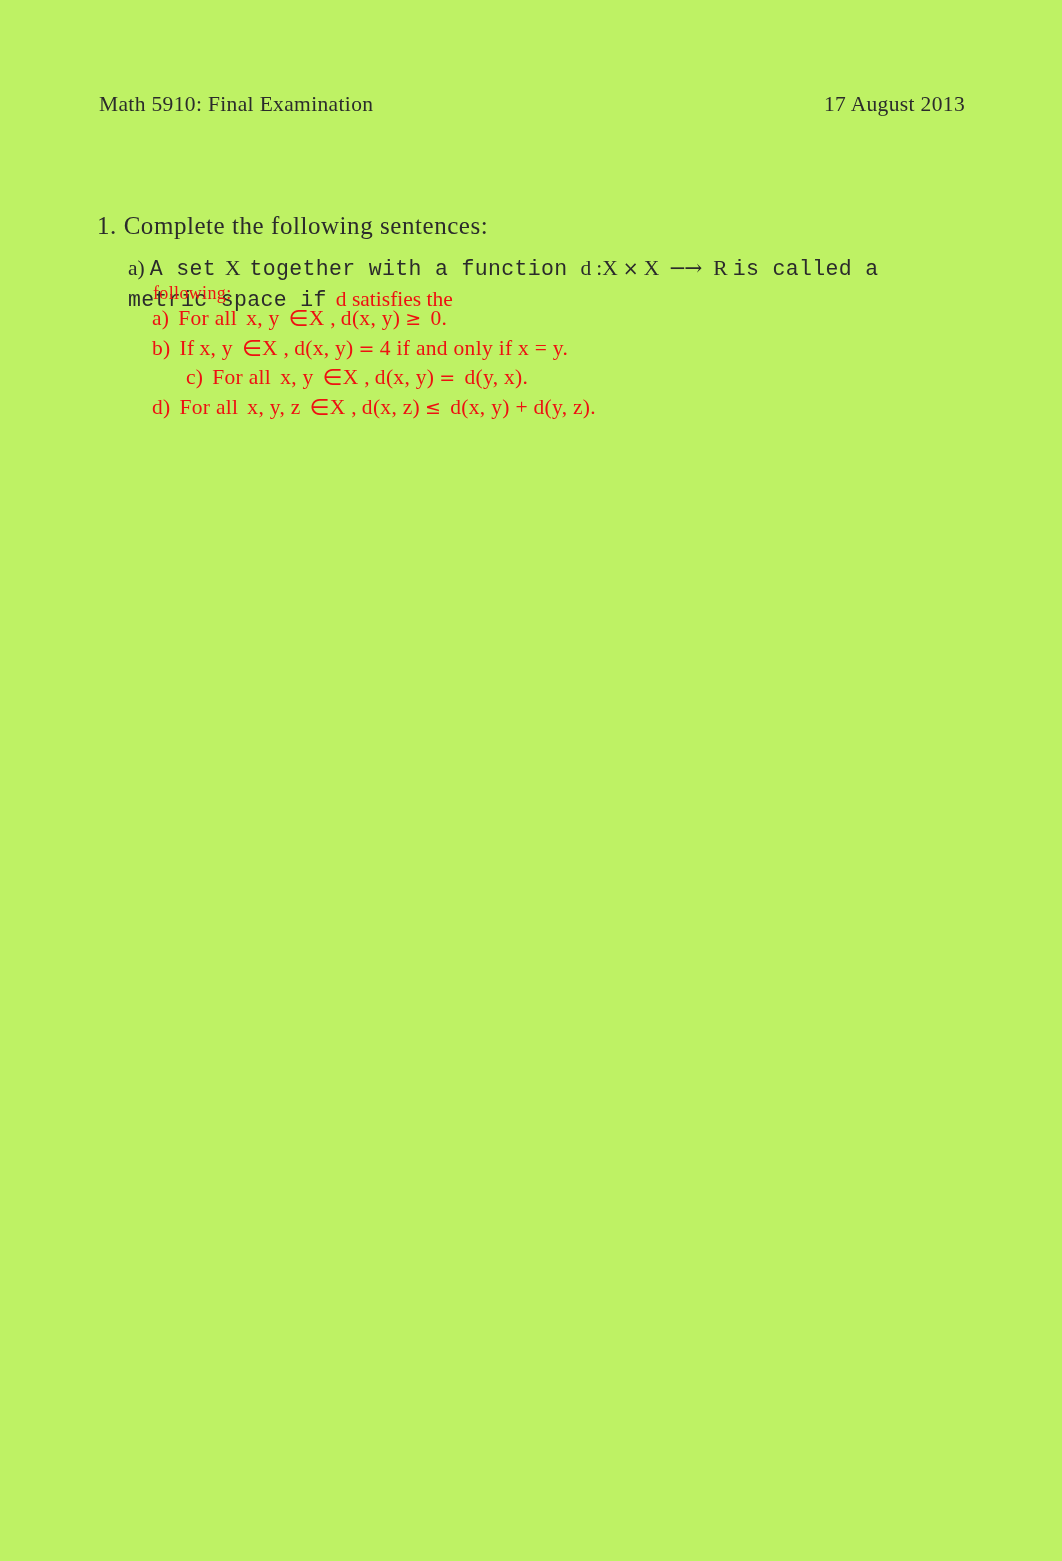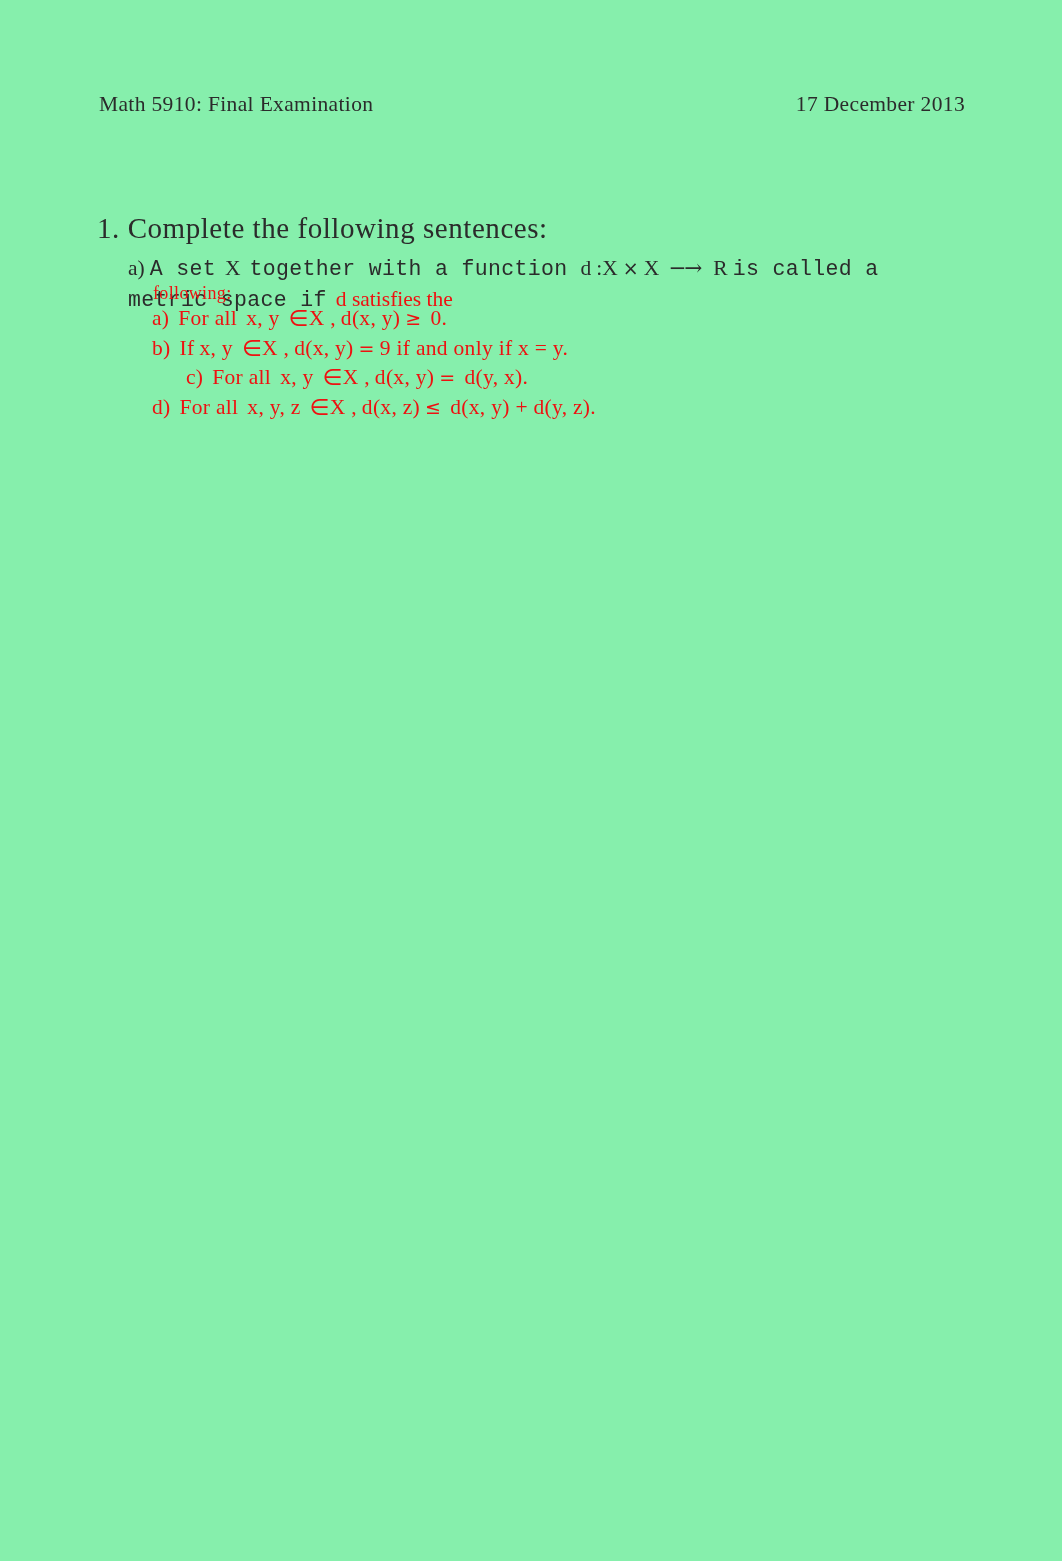--- a/index.html
+++ b/index.html
@@ -12,21 +12,21 @@
     height: 1561px;
     position: relative;
     font-family: "Liberation Serif", "DejaVu Serif", serif;
     color: #2b2b2b;
     -webkit-font-smoothing: antialiased;
   }
 
   .page {
     position: absolute;
     inset: 0;
-    background: #86efac;
+    background: #bef264;
   }
 
   
   .doc-header {
     position: absolute;
     left: 99px;
     top: 92px;
     width: 866px;
     display: flex;
     justify-content: space-between;
@@ -39,21 +39,21 @@
   .doc-header .title-right { white-space: nowrap; }
 
   
   .question {
     position: absolute;
     left: 97px;
     top: 212px;
     width: 900px;
   }
   .q-line {
-    font-size: 29px;
+    font-size: 25px;
     letter-spacing: 0.55px;
     color: #2b2b2b;
     white-space: nowrap;
   }
 
   .part {
     position: absolute;
     left: 128px;
     top: 253px;
     width: 840px;
@@ -128,42 +128,42 @@
   .sub-item.indent-c { padding-left: 6px; margin-left: 28px; }
   .sub-label { display: inline-block; }
 </style>
 </head>
 <body>
 
 <div class="page">
 
   <div class="doc-header">
     <span class="title-left">Math 5910: Final Examination</span>
-    <span class="title-right">17 December 2013</span>
+    <span class="title-right">17 August 2013</span>
   </div>
 
   <div class="question">
     <div class="q-line">1. Complete the following sentences:</div>
   </div>
 
   <div class="part">
     <div class="part-body">
       <span class="part-label">a)</span><span class="sp"></span><span class="part-text">A set</span><span class="sp2"></span><span class="mathvar">X</span><span class="sp2"></span><span class="part-text">together with a function</span><span class="sp3"></span><span class="mathvar">d</span><span class="sp"></span><span>:</span><span class="mathvar">X</span><span class="sp"></span><span class="rel">×</span><span class="sp"></span><span class="mathvar">X</span><span class="sp2"></span><span class="arrow">−→</span><span class="sp3"></span><span class="mathvar">R</span><span class="sp"></span><span class="part-text">is called a metric space if</span><span class="sp2"></span><span class="ans">d satisfies the</span>
     </div>
     <div class="cont-line">following:</div>
   </div>
 
   <div class="sublist">
 
     <div class="sub-item">
       <span class="sub-label">a)</span><span class="sp2"></span><span>For all</span><span class="sp2"></span><span class="mathvar">x, y</span><span class="sp2"></span><span class="elem">∈</span><span class="mathvar">X ,</span><span class="sp"></span><span class="mathvar">d(x, y)</span><span class="sp"></span><span class="rel">≥</span><span class="sp2"></span><span class="mathvar">0.</span>
     </div>
 
     <div class="sub-item">
-      <span class="sub-label">b)</span><span class="sp2"></span><span>If</span><span class="sp"></span><span class="mathvar">x, y</span><span class="sp2"></span><span class="elem">∈</span><span class="mathvar">X ,</span><span class="sp"></span><span class="mathvar">d(x, y)</span><span class="sp"></span><span class="rel">=</span><span class="sp"></span><span>9 if and only if  x =  y.</span>
+      <span class="sub-label">b)</span><span class="sp2"></span><span>If</span><span class="sp"></span><span class="mathvar">x, y</span><span class="sp2"></span><span class="elem">∈</span><span class="mathvar">X ,</span><span class="sp"></span><span class="mathvar">d(x, y)</span><span class="sp"></span><span class="rel">=</span><span class="sp"></span><span>4 if and only if  x =  y.</span>
     </div>
 
     <div class="sub-item indent-c">
       <span class="sub-label">c)</span><span class="sp2"></span><span>For all</span><span class="sp2"></span><span class="mathvar">x, y</span><span class="sp2"></span><span class="elem">∈</span><span class="mathvar">X ,</span><span class="sp"></span><span class="mathvar">d(x, y)</span><span class="sp"></span><span class="rel">=</span><span class="sp2"></span><span class="mathvar">d(y, x).</span>
     </div>
 
     <div class="sub-item">
       <span class="sub-label">d)</span><span class="sp2"></span><span>For all</span><span class="sp2"></span><span class="mathvar">x, y, z</span><span class="sp2"></span><span class="elem">∈</span><span class="mathvar">X ,</span><span class="sp"></span><span class="mathvar">d(x, z)</span><span class="sp"></span><span class="rel">≤</span><span class="sp2"></span><span class="mathvar">d(x, y) +  d(y, z).</span>
     </div>
 

